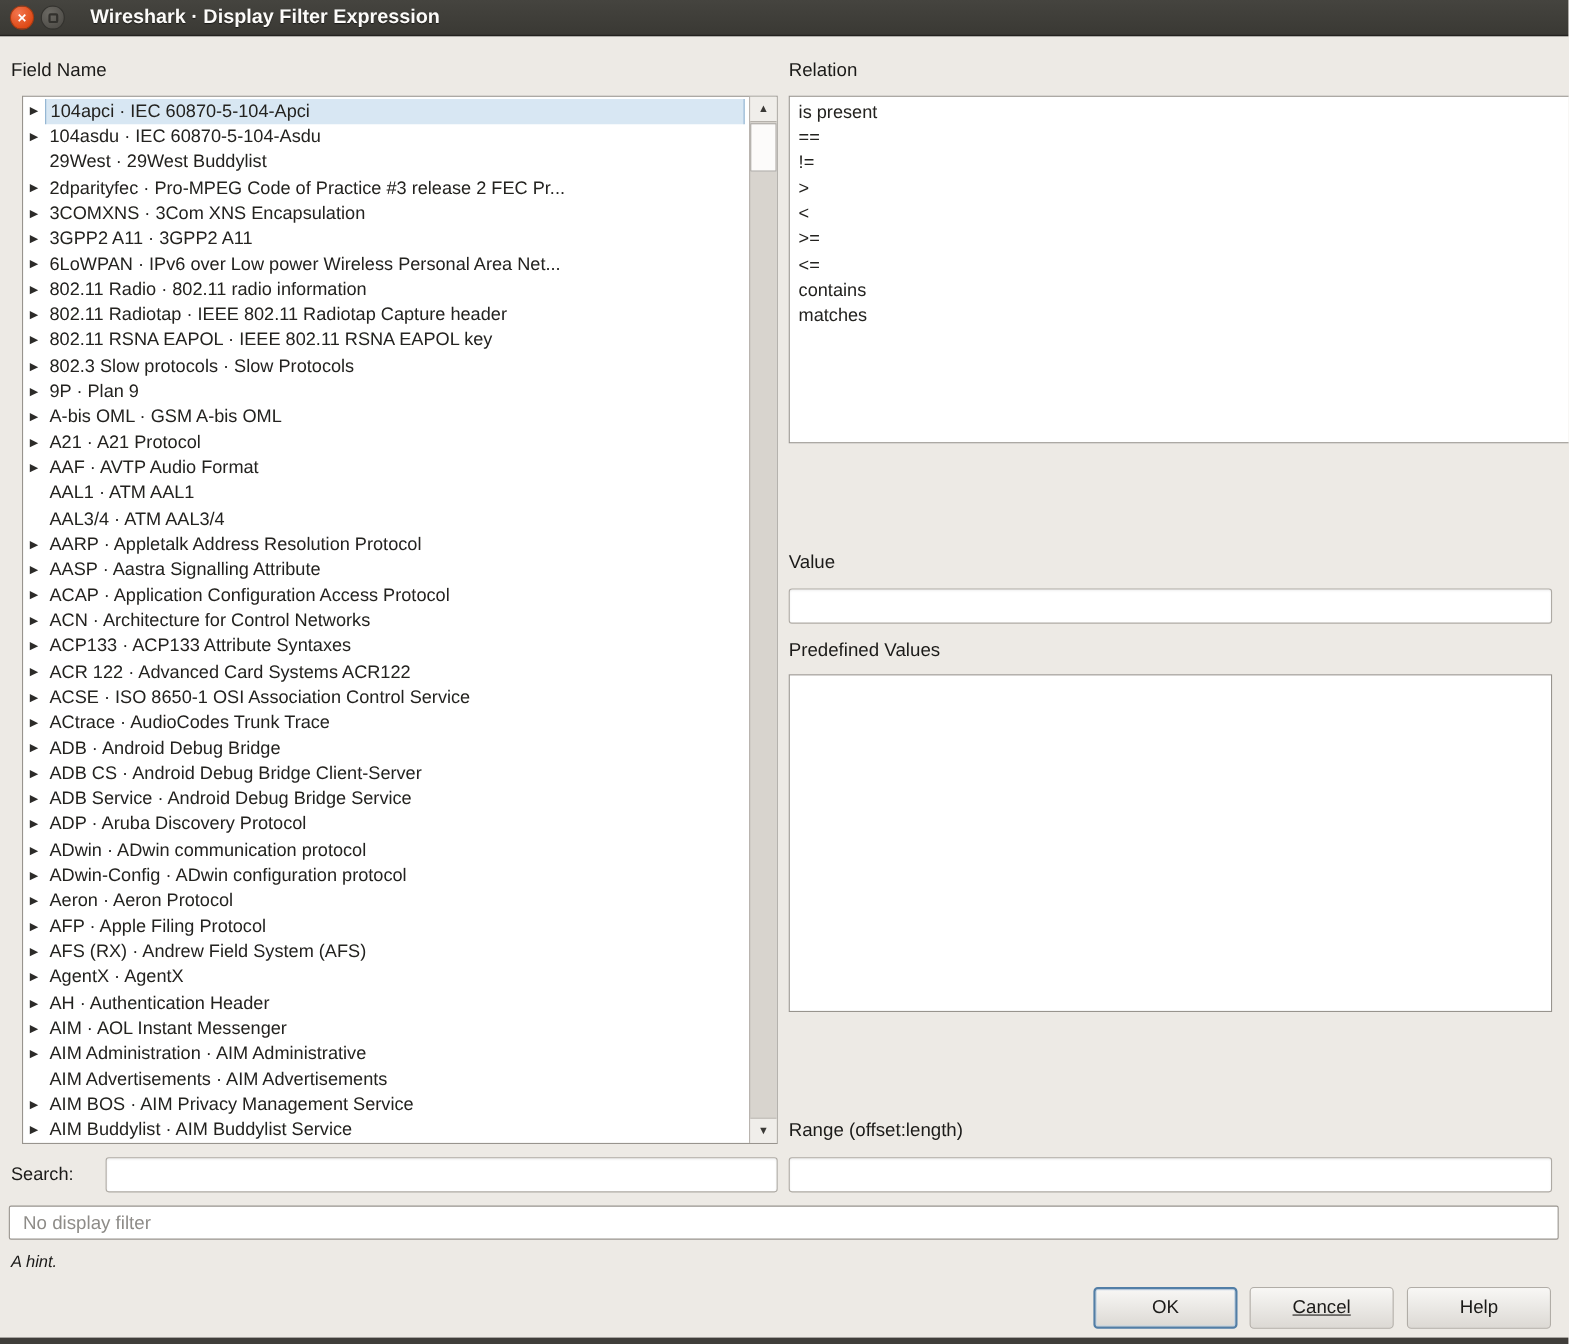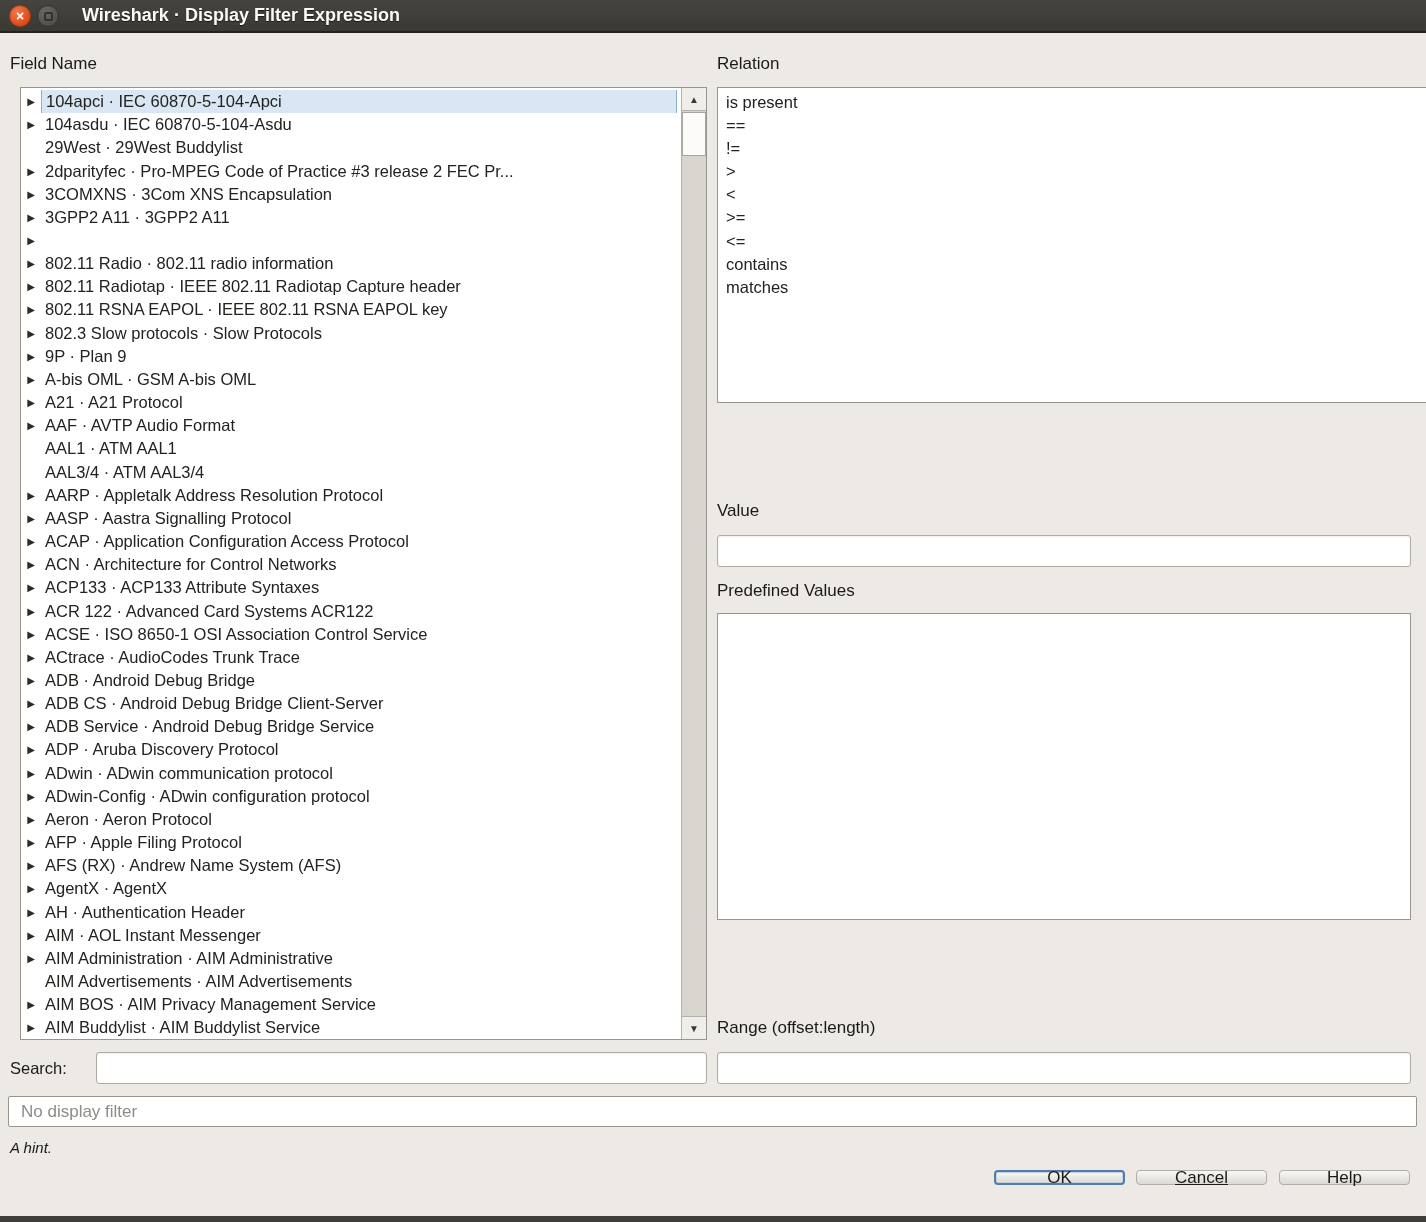--- a/index.html
+++ b/index.html
@@ -112,21 +112,21 @@
     background:#ffffff; border:1px solid #98948e; border-radius:2px;
     font-family:"Liberation Sans", sans-serif; font-size:17px;
     padding:0 12px; color:#23221f; outline:none;
   }
   #filter-preview::placeholder { color:#8e8c88; opacity:1; }
 
   #hint { position:absolute; left:10px; top:1139px; font-size:15px; font-style:italic; }
 
   
   .pushbtn {
-    position:absolute; top:1170px; width:131px; height:15px;
+    position:absolute; top:1170px; width:131px; height:38px;
     background:linear-gradient(#f8f7f5,#dcd9d4);
     border:1px solid #b1ada7; border-radius:4px;
     font-family:"Liberation Sans", sans-serif; font-size:17px; color:#1b1a18;
     display:flex; align-items:center; justify-content:center;
     cursor:default;
   }
   #ok-button { left:994px; border:2px solid #527ea6; box-shadow:0 0 0 1px #c2d4e4 inset; }
   #cancel-button { left:1136px;text-decoration:underline; }
   #help-button { left:1279px; }
 
@@ -171,20 +171,21 @@
       <div class="frow">
         <span class="expander">▶</span>
         <span class="rowtext">3COMXNS · 3Com XNS Encapsulation</span>
       </div>
       <div class="frow">
         <span class="expander">▶</span>
         <span class="rowtext">3GPP2 A11 · 3GPP2 A11</span>
       </div>
       <div class="frow">
         <span class="expander">▶</span>
+        <span class="rowtext">6LoWPAN · IPv6 over Low power Wireless Personal Area Net...</span>
       </div>
       <div class="frow">
         <span class="expander">▶</span>
         <span class="rowtext">802.11 Radio · 802.11 radio information</span>
       </div>
       <div class="frow">
         <span class="expander">▶</span>
         <span class="rowtext">802.11 Radiotap · IEEE 802.11 Radiotap Capture header</span>
       </div>
       <div class="frow">
@@ -218,21 +219,21 @@
       <div class="frow">
         <span class="expander"></span>
         <span class="rowtext">AAL3/4 · ATM AAL3/4</span>
       </div>
       <div class="frow">
         <span class="expander">▶</span>
         <span class="rowtext">AARP · Appletalk Address Resolution Protocol</span>
       </div>
       <div class="frow">
         <span class="expander">▶</span>
-        <span class="rowtext">AASP · Aastra Signalling Protocol</span>
+        <span class="rowtext">AASP · Aastra Signalling Attribute</span>
       </div>
       <div class="frow">
         <span class="expander">▶</span>
         <span class="rowtext">ACAP · Application Configuration Access Protocol</span>
       </div>
       <div class="frow">
         <span class="expander">▶</span>
         <span class="rowtext">ACN · Architecture for Control Networks</span>
       </div>
       <div class="frow">
@@ -278,21 +279,21 @@
       <div class="frow">
         <span class="expander">▶</span>
         <span class="rowtext">Aeron · Aeron Protocol</span>
       </div>
       <div class="frow">
         <span class="expander">▶</span>
         <span class="rowtext">AFP · Apple Filing Protocol</span>
       </div>
       <div class="frow">
         <span class="expander">▶</span>
-        <span class="rowtext">AFS (RX) · Andrew Name System (AFS)</span>
+        <span class="rowtext">AFS (RX) · Andrew Field System (AFS)</span>
       </div>
       <div class="frow">
         <span class="expander">▶</span>
         <span class="rowtext">AgentX · AgentX</span>
       </div>
       <div class="frow">
         <span class="expander">▶</span>
         <span class="rowtext">AH · Authentication Header</span>
       </div>
       <div class="frow">

